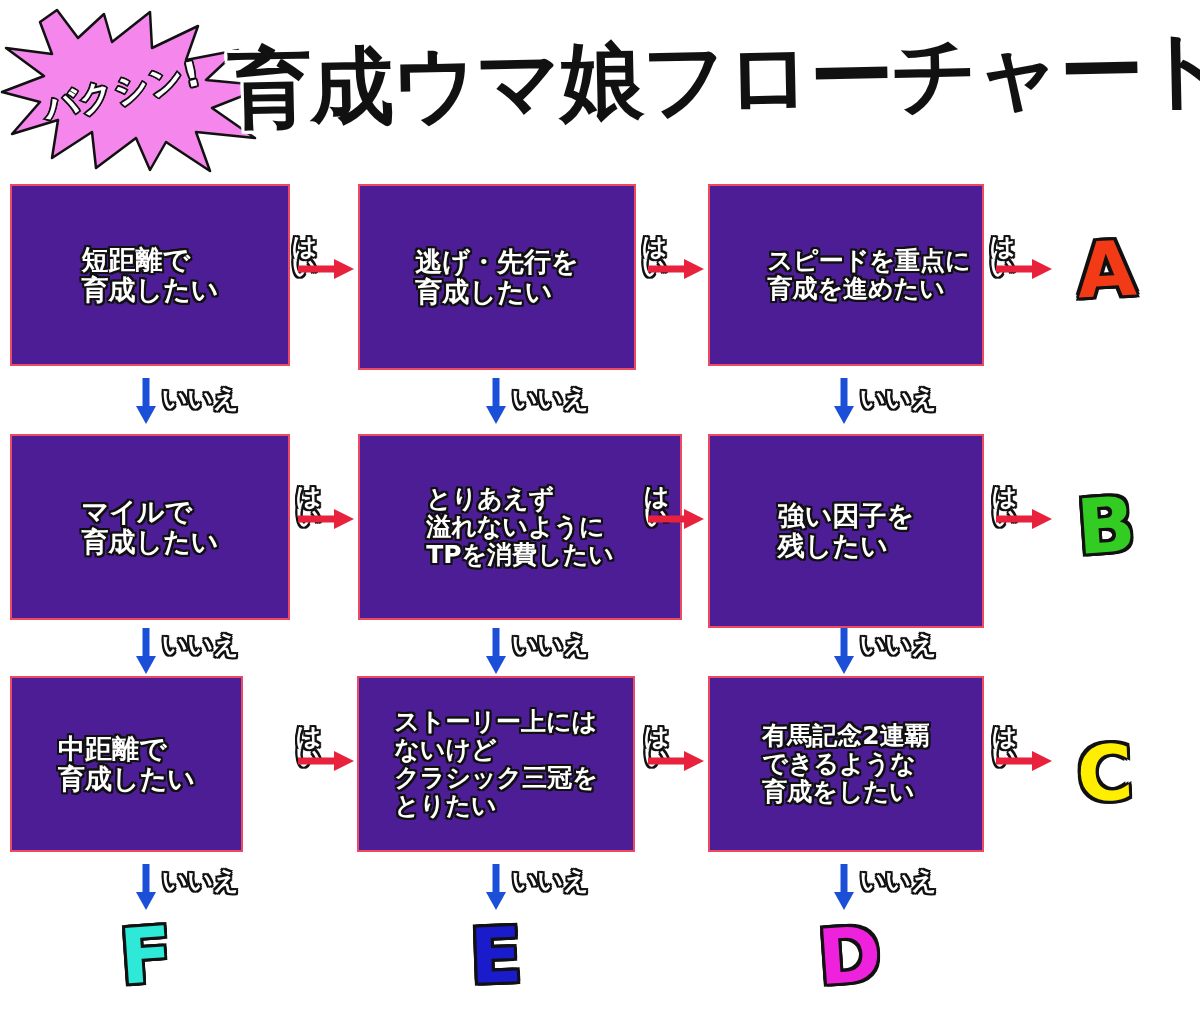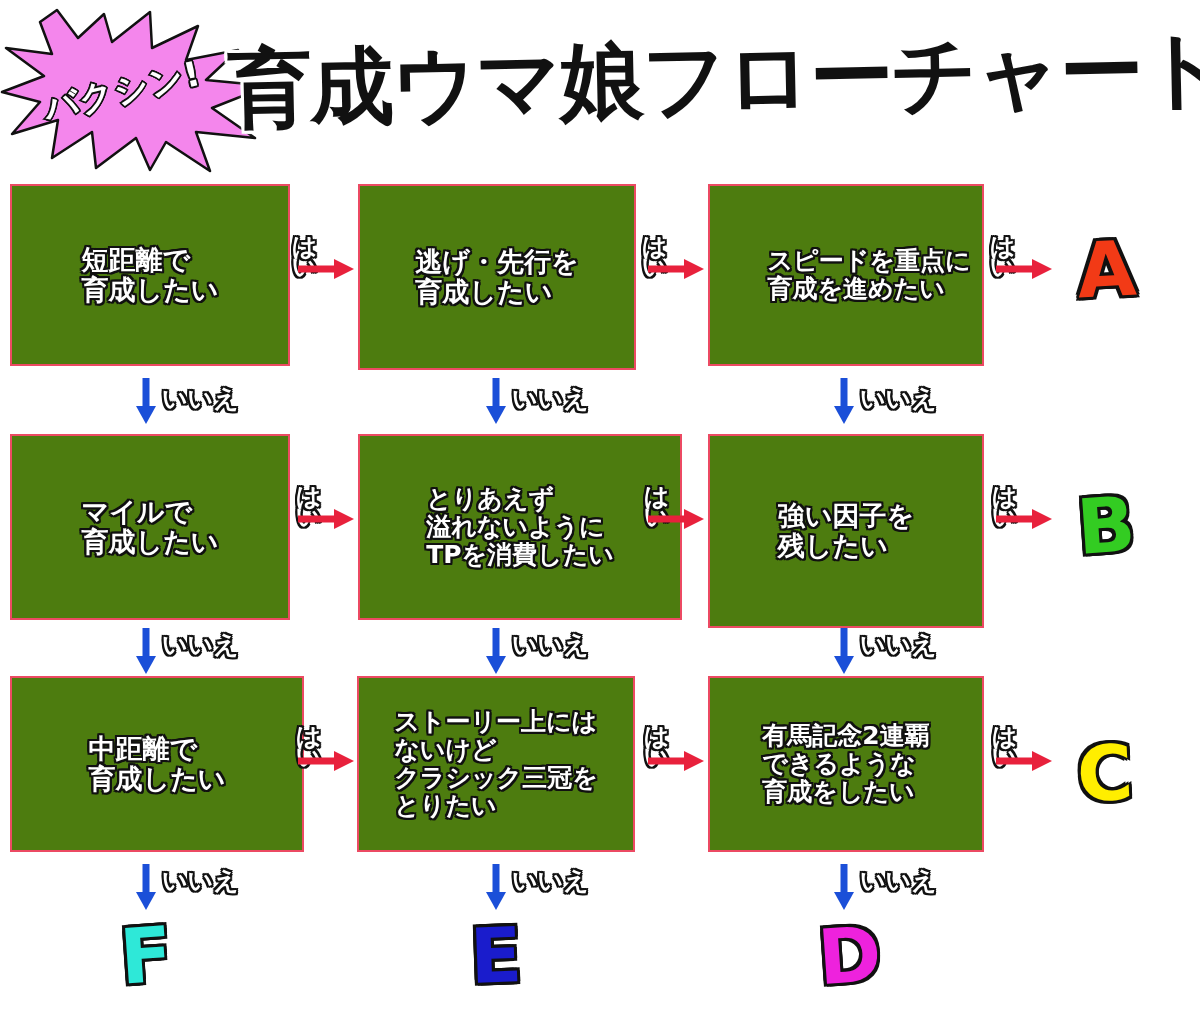--- a/index.html
+++ b/index.html
@@ -70,21 +70,21 @@
       3px 0 0 #fff, -3px 0 0 #fff, 0 3px 0 #fff, 0 -3px 0 #fff,
       3px 3px 0 #fff, -3px -3px 0 #fff, 3px -3px 0 #fff, -3px 3px 0 #fff,
       0 0 6px #fff;
     transform: rotate(-1.2deg);
   }
 
   
   .qbox {
     position: absolute;
     box-sizing: border-box;
-    background: #4d7c0f;
+    background: #4c1d95;
     border: 2px solid #ec4a63;
     display: flex;
     align-items: center;
     justify-content: center;
   }
   .qtext {
     font-size: 27px;
     font-weight: bold;
     line-height: 1.12;
     color: #ffffff;
@@ -100,21 +100,21 @@
 
   
   #box-r1c1 { left: 10px;  top: 184px; width: 280px; height: 182px; }
   #box-r1c2 { left: 358px; top: 184px; width: 278px; height: 186px; }
   #box-r1c3 { left: 708px; top: 184px; width: 276px; height: 182px; padding-left: 46px; }
 
   #box-r2c1 { left: 10px;  top: 434px; width: 280px; height: 186px; }
   #box-r2c2 { left: 358px; top: 434px; width: 324px; height: 186px; }
   #box-r2c3 { left: 708px; top: 434px; width: 276px; height: 194px; }
 
-  #box-r3c1 { left: 10px;  top: 676px; width: 294px; height: 176px; }
+  #box-r3c1 { left: 10px;  top: 676px; width: 233px; height: 176px; }
   #box-r3c2 { left: 357px; top: 676px; width: 278px; height: 176px; }
   #box-r3c3 { left: 708px; top: 676px; width: 276px; height: 176px; }
 
   
   .h-arrow {
     position: absolute;
     width: 60px;
     height: 26px;
   }
   .v-arrow {

